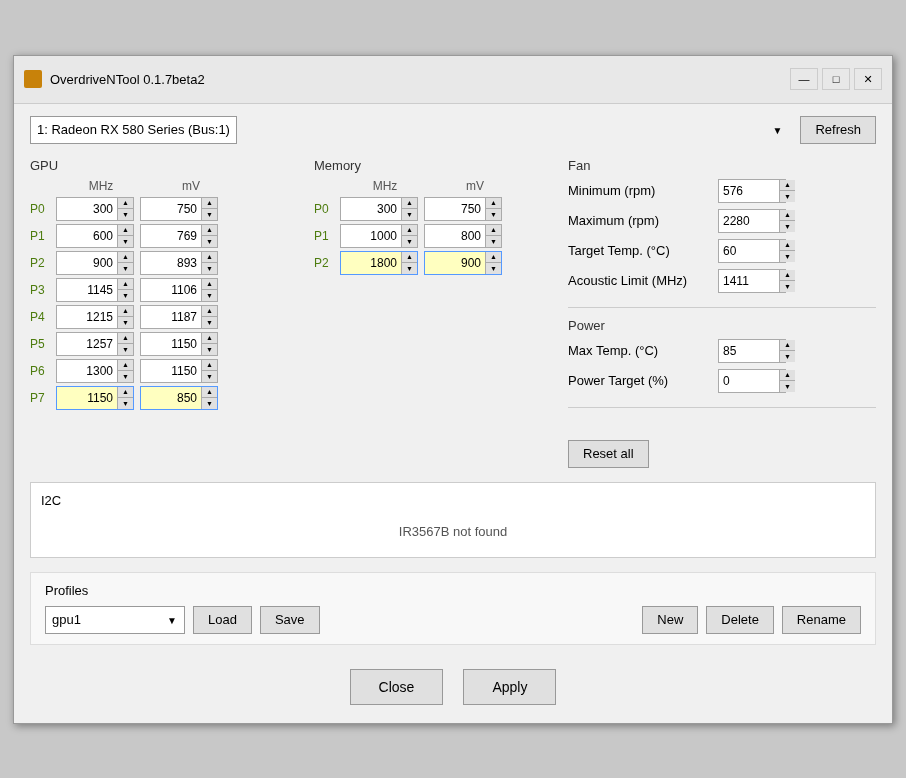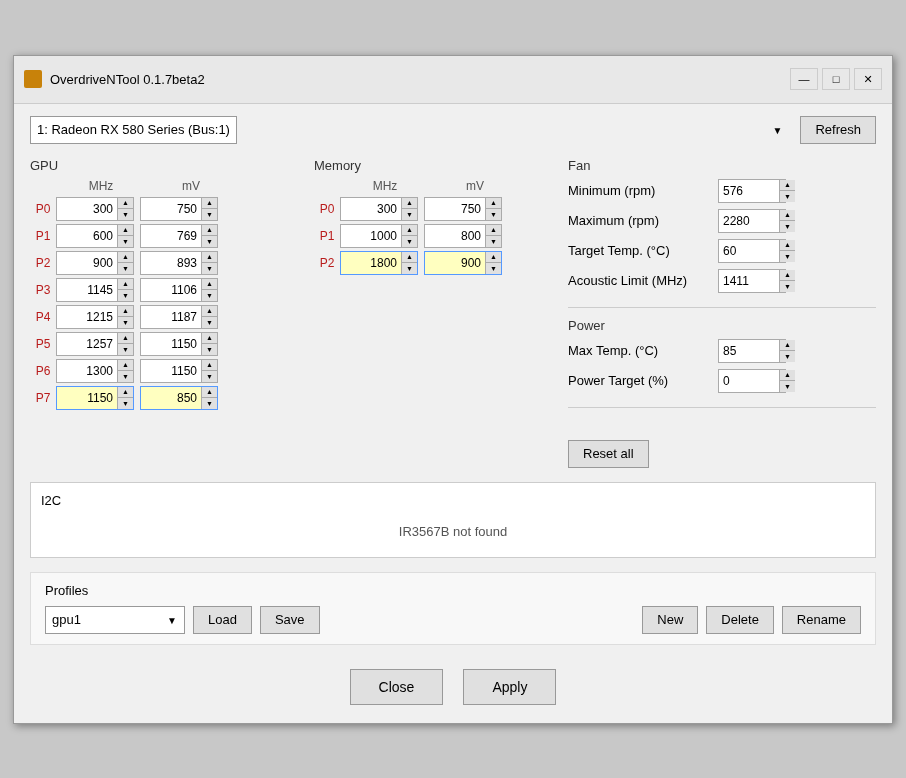--- a/index.html
+++ b/index.html
@@ -135,23 +135,22 @@
     .col-header-mhz { width: 90px; text-align: center; }
     .col-header-mv { width: 90px; text-align: center; }
     .state-row {
       display: flex;
       align-items: center;
       margin-bottom: 3px;
     }
     .state-label {
       width: 26px;
       font-size: 12px;
-      color: #b91c1c;
+      color: #4d7c0f;
       flex-shrink: 0;
-      text-align: center;
     }
     .spin-wrapper {
       display: flex;
       align-items: center;
       border: 1px solid #aaa;
       background: white;
       height: 24px;
       margin-right: 6px;
     }
     .spin-wrapper.highlight {

